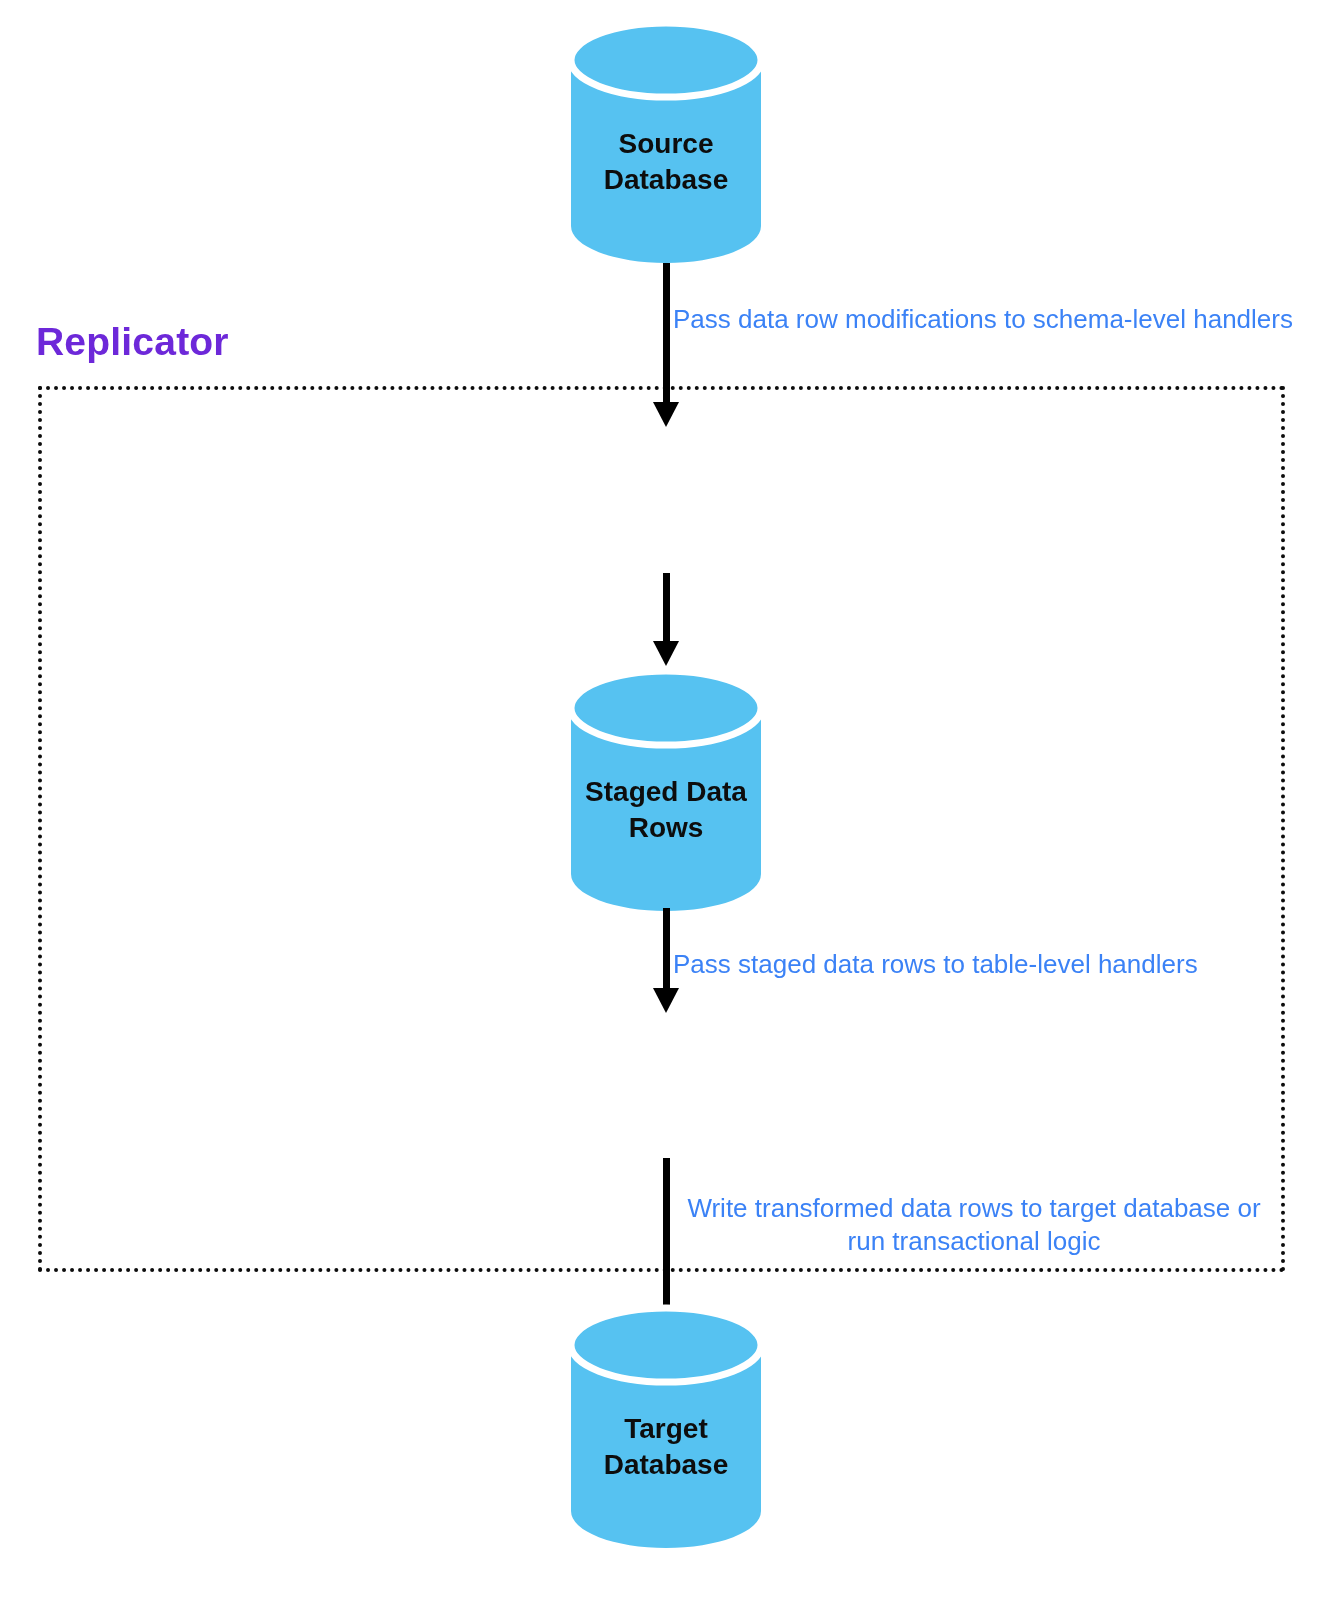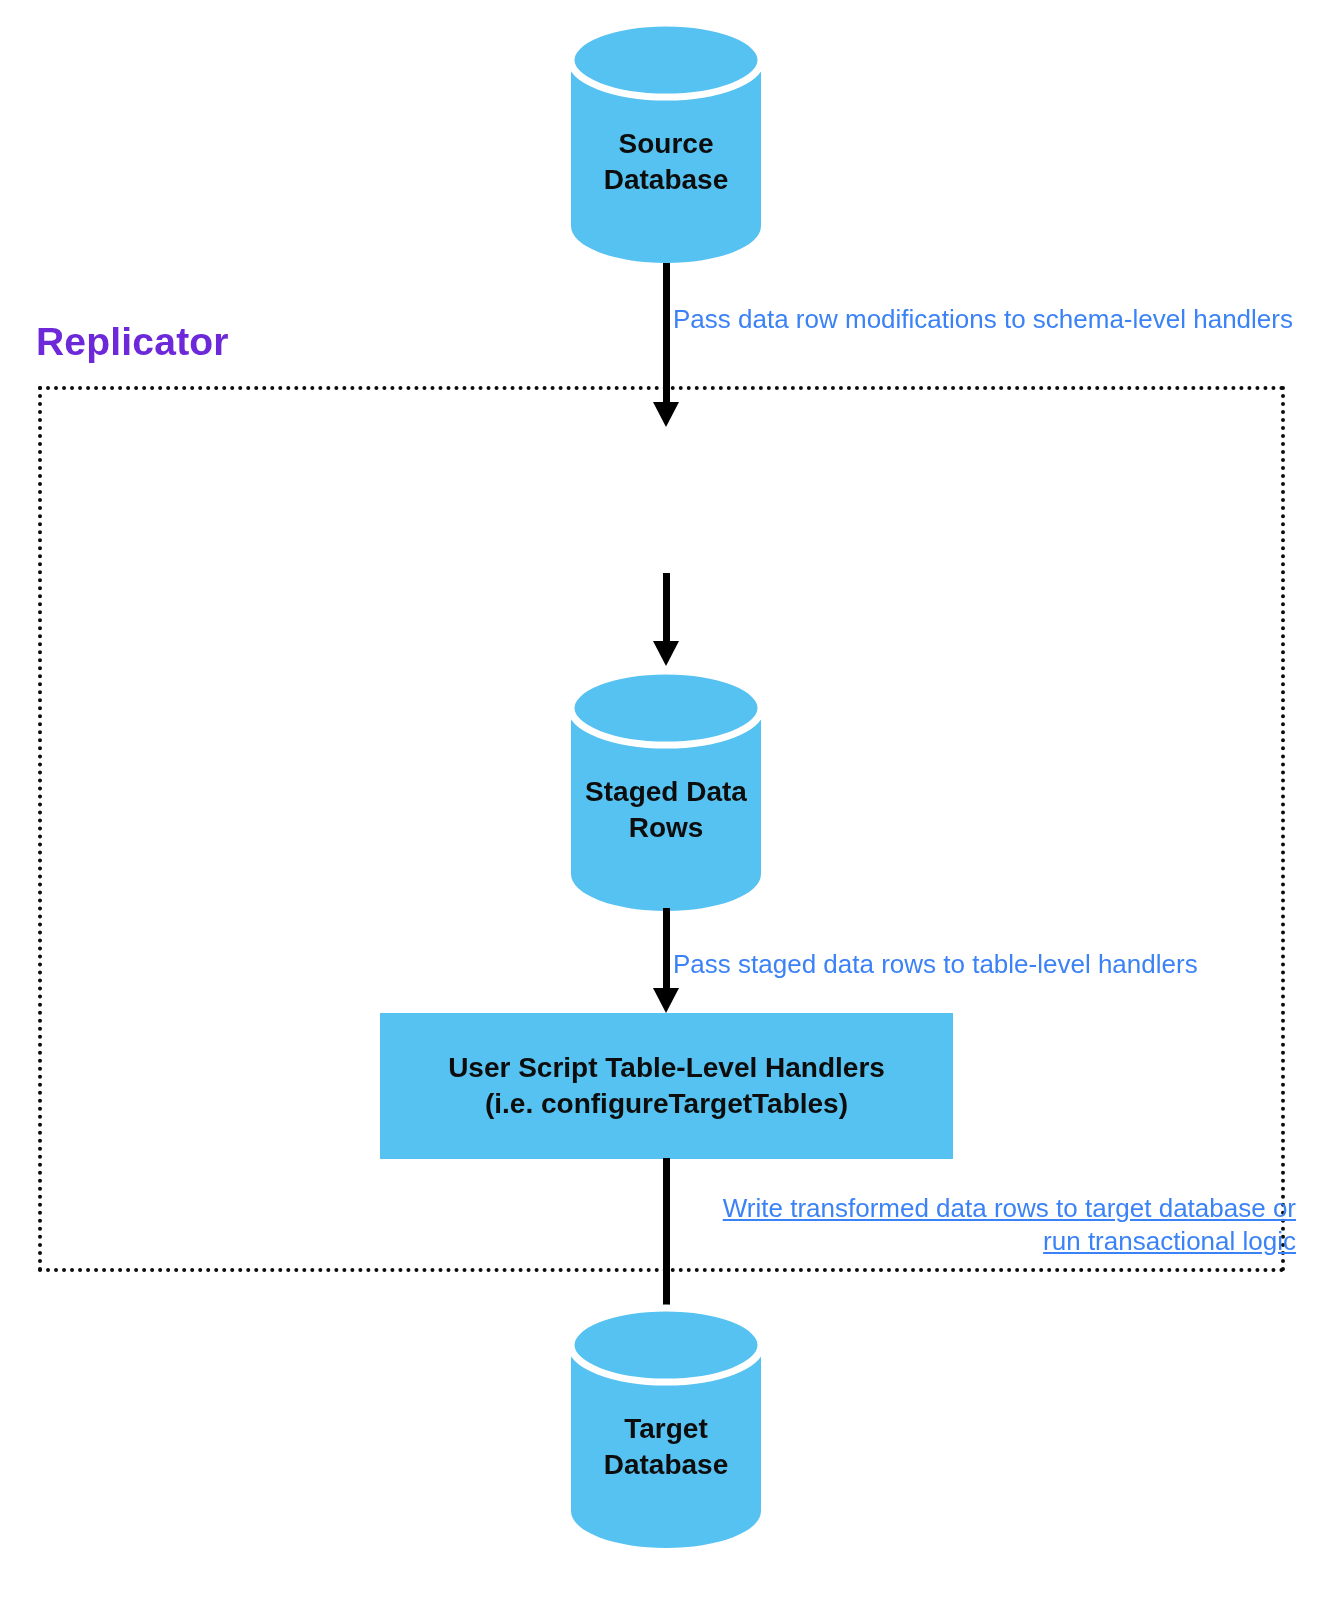--- a/index.html
+++ b/index.html
@@ -113,21 +113,21 @@
   .edge-label {
     position: absolute;
     font-size: 26px;
     line-height: 33px;
     color: #3b82f6;
     white-space: pre-line;
   }
   #edge-label-1 { left: 673px; top: 303px;  white-space: nowrap; }
   #edge-label-2 { left: 668px; top: 590px;  width: 480px; text-align: center; }
   #edge-label-3 { left: 673px; top: 948px;  white-space: nowrap; }
-  #edge-label-4 { left: 652px; top: 1192px; width: 644px; text-align: right; text-decoration: underline; }
+  #edge-label-4 { left: 652px; top: 1192px; width: 644px; text-align: center; }
 </style>
 </head>
 <body>
 
 <div class="canvas">
 
   <div class="group-label">Replicator</div>
   <div class="group-box"></div>
 
   <div class="node cylinder" id="node-source">
@@ -159,24 +159,20 @@
     <div class="cyl-label">Staged Data
 Rows</div>
   </div>
 
   <div class="arrow" id="arrow-3">
     <div class="shaft"></div>
     <div class="head"></div>
   </div>
   <div class="edge-label" id="edge-label-3">Pass staged data rows to table-level handlers</div>
 
-  <div class="node rect-node" id="node-table">
-    <div class="rect-label">User Script Table-Level Handlers
-(i.e. configureTargetTables)</div>
-  </div>
 
   <div class="arrow" id="arrow-4">
     <div class="shaft"></div>
     <div class="head"></div>
   </div>
   <div class="edge-label" id="edge-label-4">Write transformed data rows to target database or
 run transactional logic</div>
 
   <div class="node cylinder" id="node-target">
     <svg width="192" height="244" viewBox="0 0 192 244">

